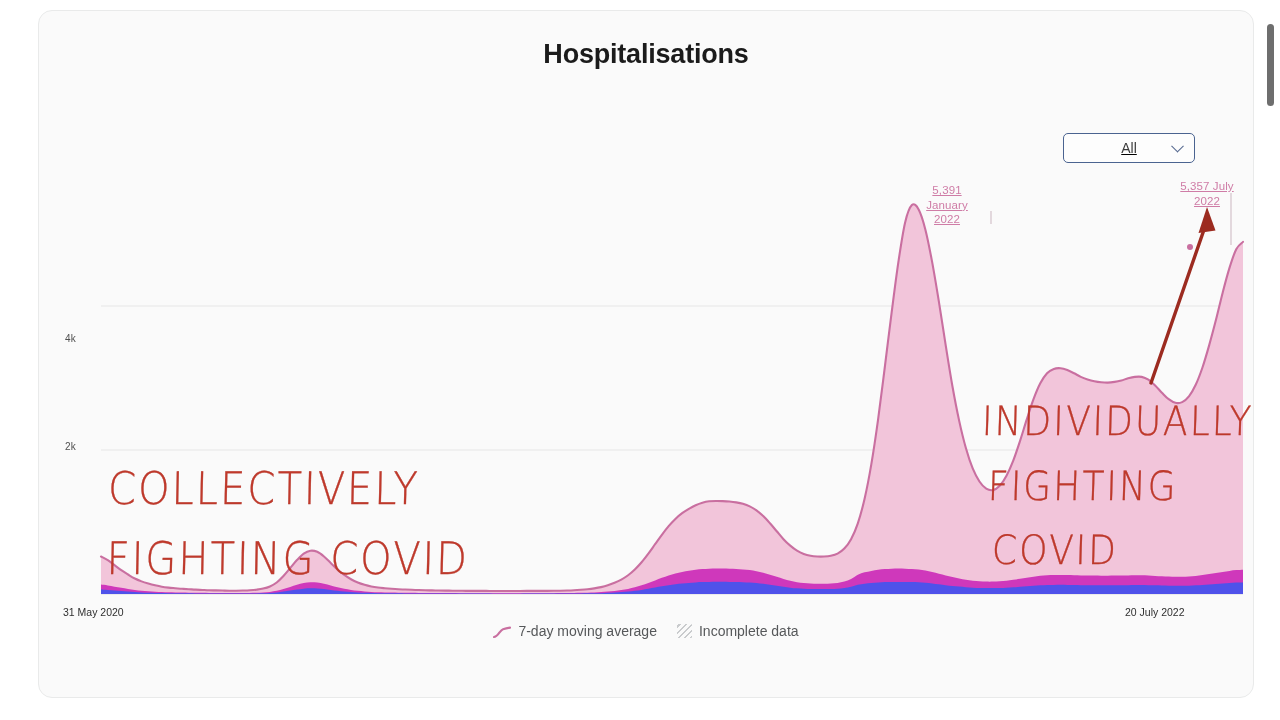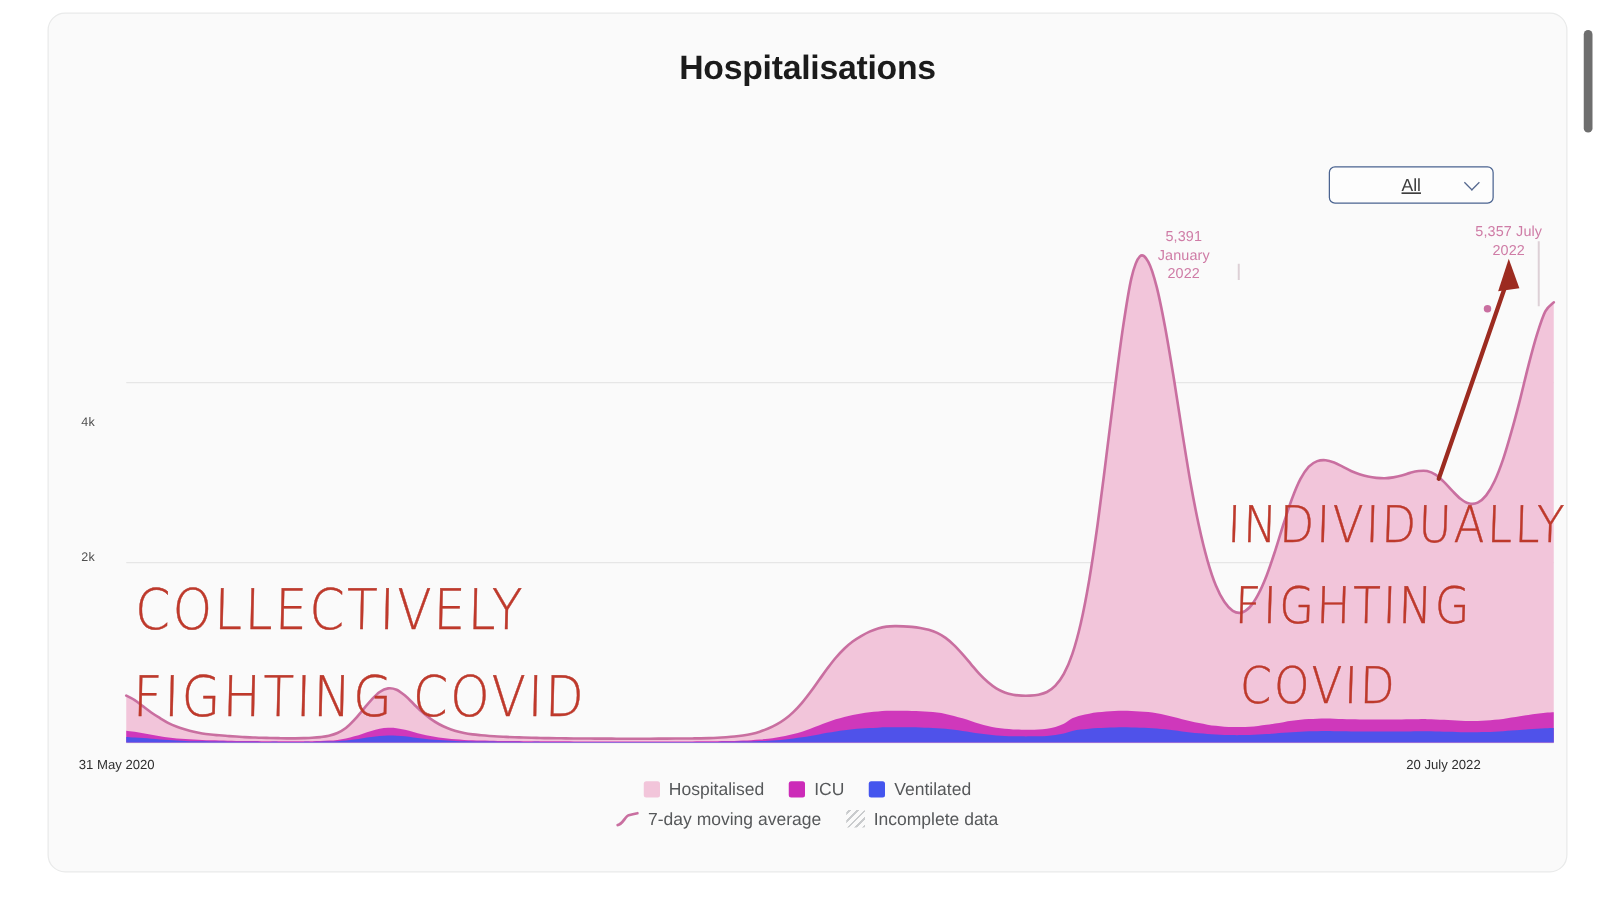--- a/index.html
+++ b/index.html
@@ -74,21 +74,21 @@
   #y-tick-2k { left:26px; top:290px; }
 
   
   .x-tick { position:absolute; font-size:10.5px; color:#2f2f2f; }
   #x-tick-left  { left:24px;  top:595px; }
   #x-tick-right { left:1086px; top:595px; }
 
   
   .callout {
     position:absolute; font-size:11.5px; color:#cf7ca6;
-    text-align:center; line-height:1.28; letter-spacing:0.1px;
+    text-align:center; line-height:1.28; letter-spacing:0.1px;text-decoration:underline;
   }
   #callout-jan { left:848px; top:172px; width:120px; }
   #callout-jul { left:1108px; top:168px; width:120px; }
 
   #point-label {
     position:absolute; left:1220px; top:228px;
     font-size:17px; color:#cf7ca6; letter-spacing:0.2px;
   }
   #point-dot {
     position:absolute; left:1148px; top:233px;
@@ -215,34 +215,20 @@
 
     <div id="point-dot"></div>
     <div id="point-label">4,881</div>
 
     <div class="handwriting" id="hw-left"><span>COLLECTIVELY</span>
 <span>FIGHTING COVID</span></div>
 
     <div class="handwriting" id="hw-right"><span>INDIVIDUALLY</span><span class="ln2">FIGHTING</span><span class="ln3">COVID</span></div>
 
     <div id="legend">
-      <div class="legend-row">
-        <div class="legend-item">
-          <span class="swatch" style="background:#f2c5da"></span>
-          <span class="lbl">Hospitalised</span>
-        </div>
-        <div class="legend-item">
-          <span class="swatch" style="background:#cc2bb8"></span>
-          <span class="lbl">ICU</span>
-        </div>
-        <div class="legend-item">
-          <span class="swatch" style="background:#4455ee"></span>
-          <span class="lbl">Ventilated</span>
-        </div>
-      </div>
       <div class="legend-row">
         <div class="legend-item">
           <span class="swatch-line">
             <svg width="18" height="13" viewBox="0 0 18 13">
                 <path d="M1 11 C5 11, 7 4, 10 3.2 C13 2.4, 15 2, 17 1.6" fill="none" stroke="#c96fa0" stroke-width="2.2" stroke-linecap="round"></path>
               </svg>
           </span>
           <span class="lbl">7-day moving average</span>
         </div>
         <div class="legend-item">

